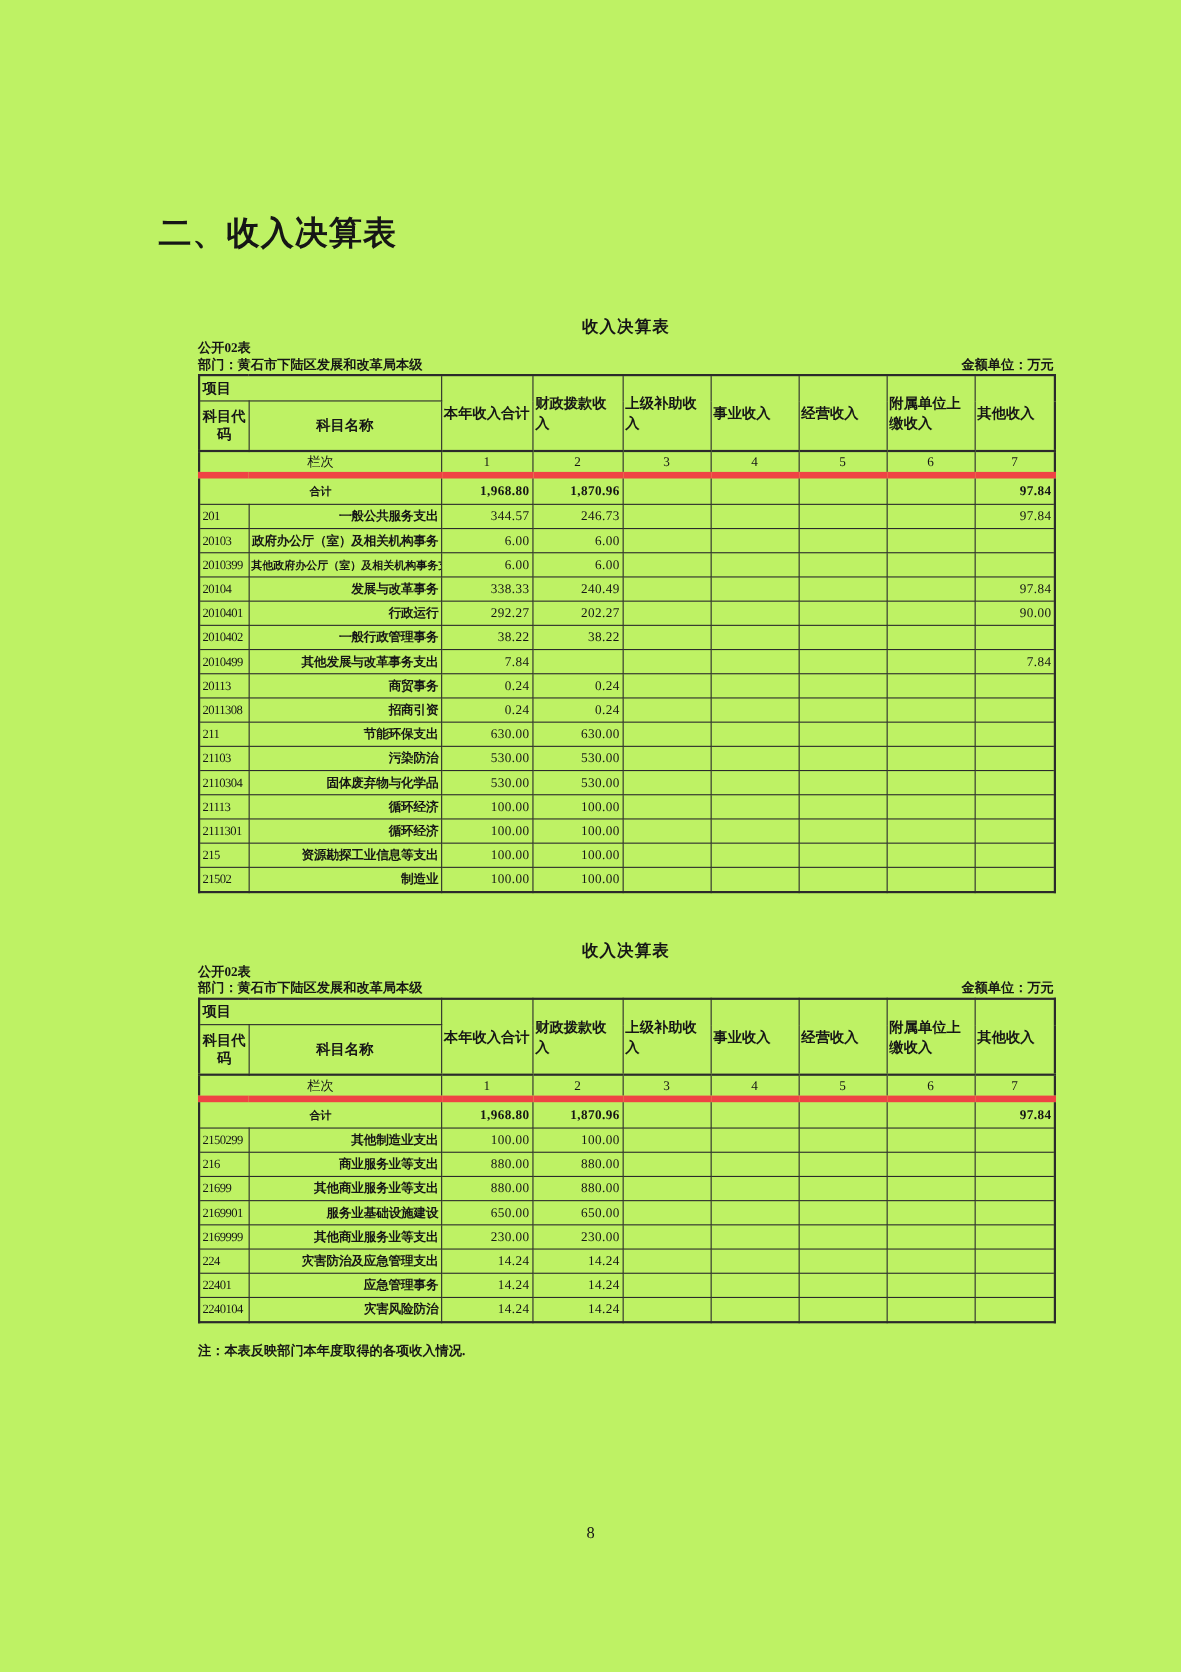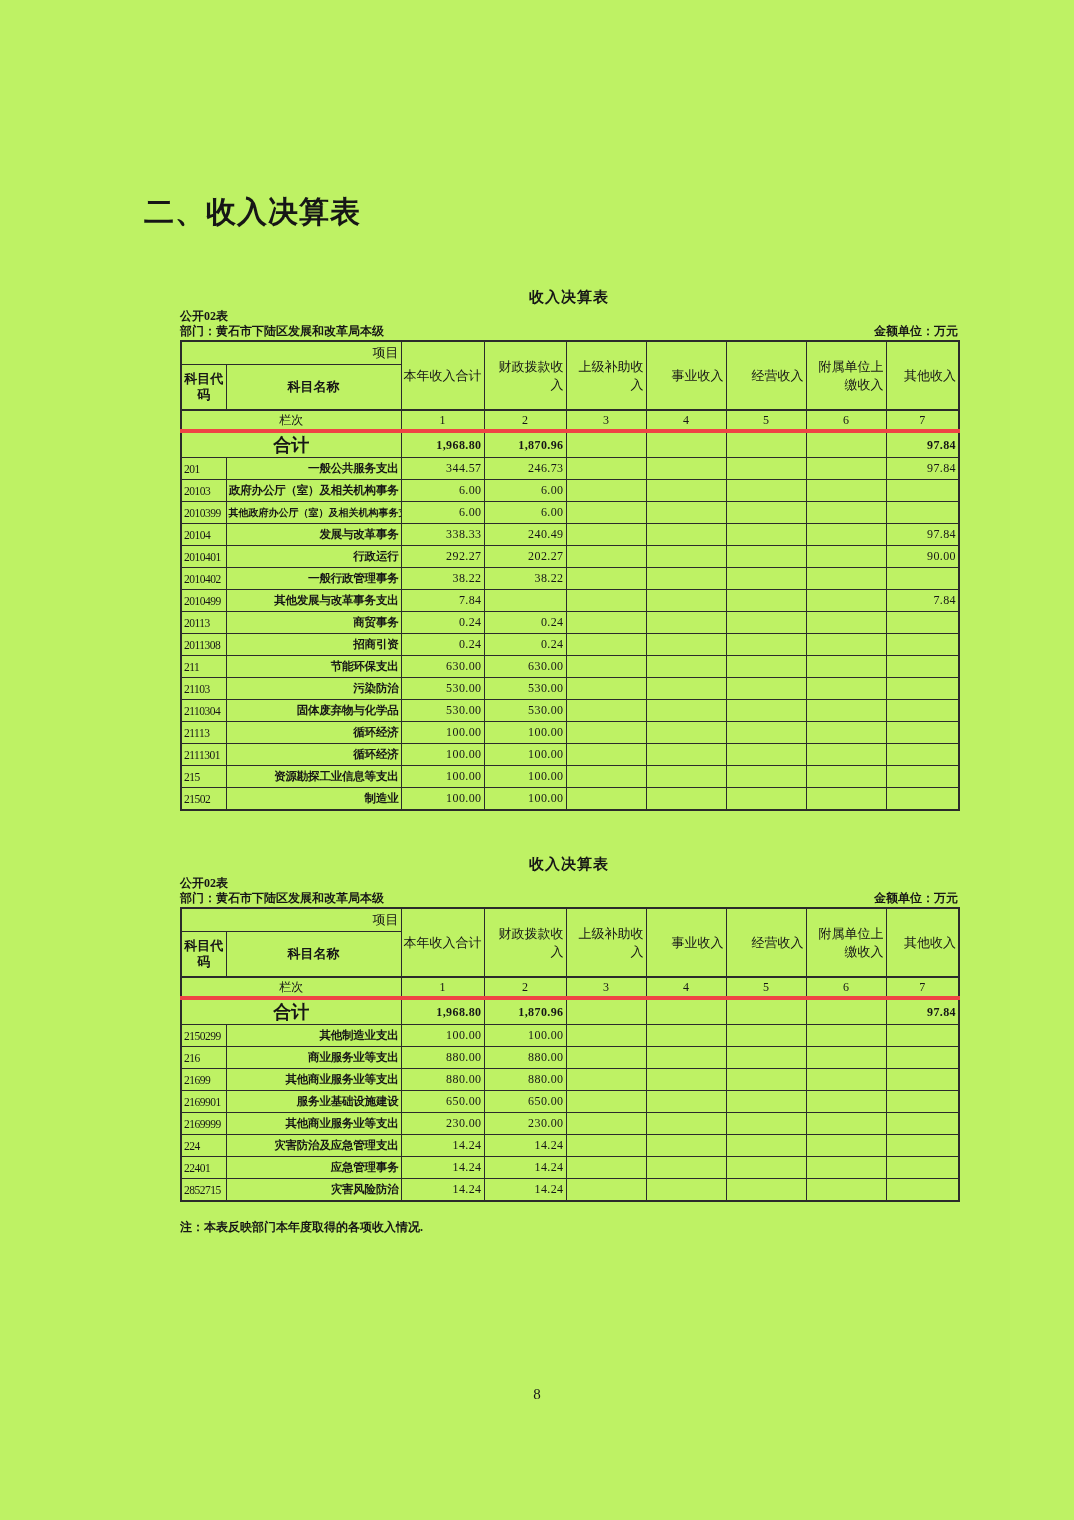--- a/index.html
+++ b/index.html
@@ -18,26 +18,26 @@
   .tb2{top:855px;}
   .tb-title{text-align:center;font-size:15px;font-weight:bold;
     font-family:"Liberation Sans","DejaVu Sans",sans-serif;letter-spacing:1px;}
   .form-code{text-align:left;font-size:12px;font-weight:600;margin-top:2px;line-height:14px;}
   .meta-line{display:flex;justify-content:space-between;align-items:flex-end;
     font-size:12px;font-weight:600;line-height:14px;margin:1px 0 2px 0;font-family:Liberation Serif, serif;}
   table.income{width:778px;table-layout:fixed;border-collapse:collapse;
     border:2px solid #2b2b2b;}
   table.income th,table.income td{border:1px solid #2b2b2b;padding:0 2px;overflow:hidden;
     vertical-align:middle;}
-  tr.h1 th{height:22px;font-size:13px;font-weight:normal;text-align:right;}
+  tr.h1 th{height:22px;font-size:13px;font-weight:bold;text-align:left;}
   tr.h2 th{height:44px;font-size:13px;font-weight:bold;text-align:center;line-height:16px;}
   tr.lanci th{height:18px;font-size:12px;font-weight:normal;text-align:center;
-    border-top:2px solid #2b2b2b;border-bottom:4px solid #ef4444;}
+    border-top:2px solid #2b2b2b;border-bottom:6px solid #ef4444;}
   tr.total td{height:23px;font-weight:bold;}
-  tr.total td.label{text-align:center;font-size:18px;margin-top:40px;}
+  tr.total td.label{text-align:center;font-size:10px;margin-top:40px;}
   tbody.rows td{height:21px;}
   td.code{font-size:11.5px;text-align:left;padding:0 1px;letter-spacing:-0.5px;}
   td.name{font-size:11.5px;text-align:right;white-space:nowrap;letter-spacing:-0.2px;font-weight:bold;}
   td.name.small{font-size:10px;letter-spacing:0;}
   td.num{text-align:right;font-size:12px;letter-spacing:0.4px;}
   .note{font-size:12px;font-weight:600;margin-top:18px;line-height:15px;}
   .page-number{position:absolute;top:1386px;left:0;width:1074px;text-align:center;font-size:15px;}
 </style>
 </head>
 <body>
@@ -413,21 +413,21 @@
             <td class="name">应急管理事务</td>
             <td class="num">14.24</td>
             <td class="num">14.24</td>
             <td class="num"></td>
             <td class="num"></td>
             <td class="num"></td>
             <td class="num"></td>
             <td class="num"></td>
           </tr>
           <tr>
-            <td class="code">2852715</td>
+            <td class="code">2240104</td>
             <td class="name">灾害风险防治</td>
             <td class="num">14.24</td>
             <td class="num">14.24</td>
             <td class="num"></td>
             <td class="num"></td>
             <td class="num"></td>
             <td class="num"></td>
             <td class="num"></td>
           </tr>
         </tbody>

